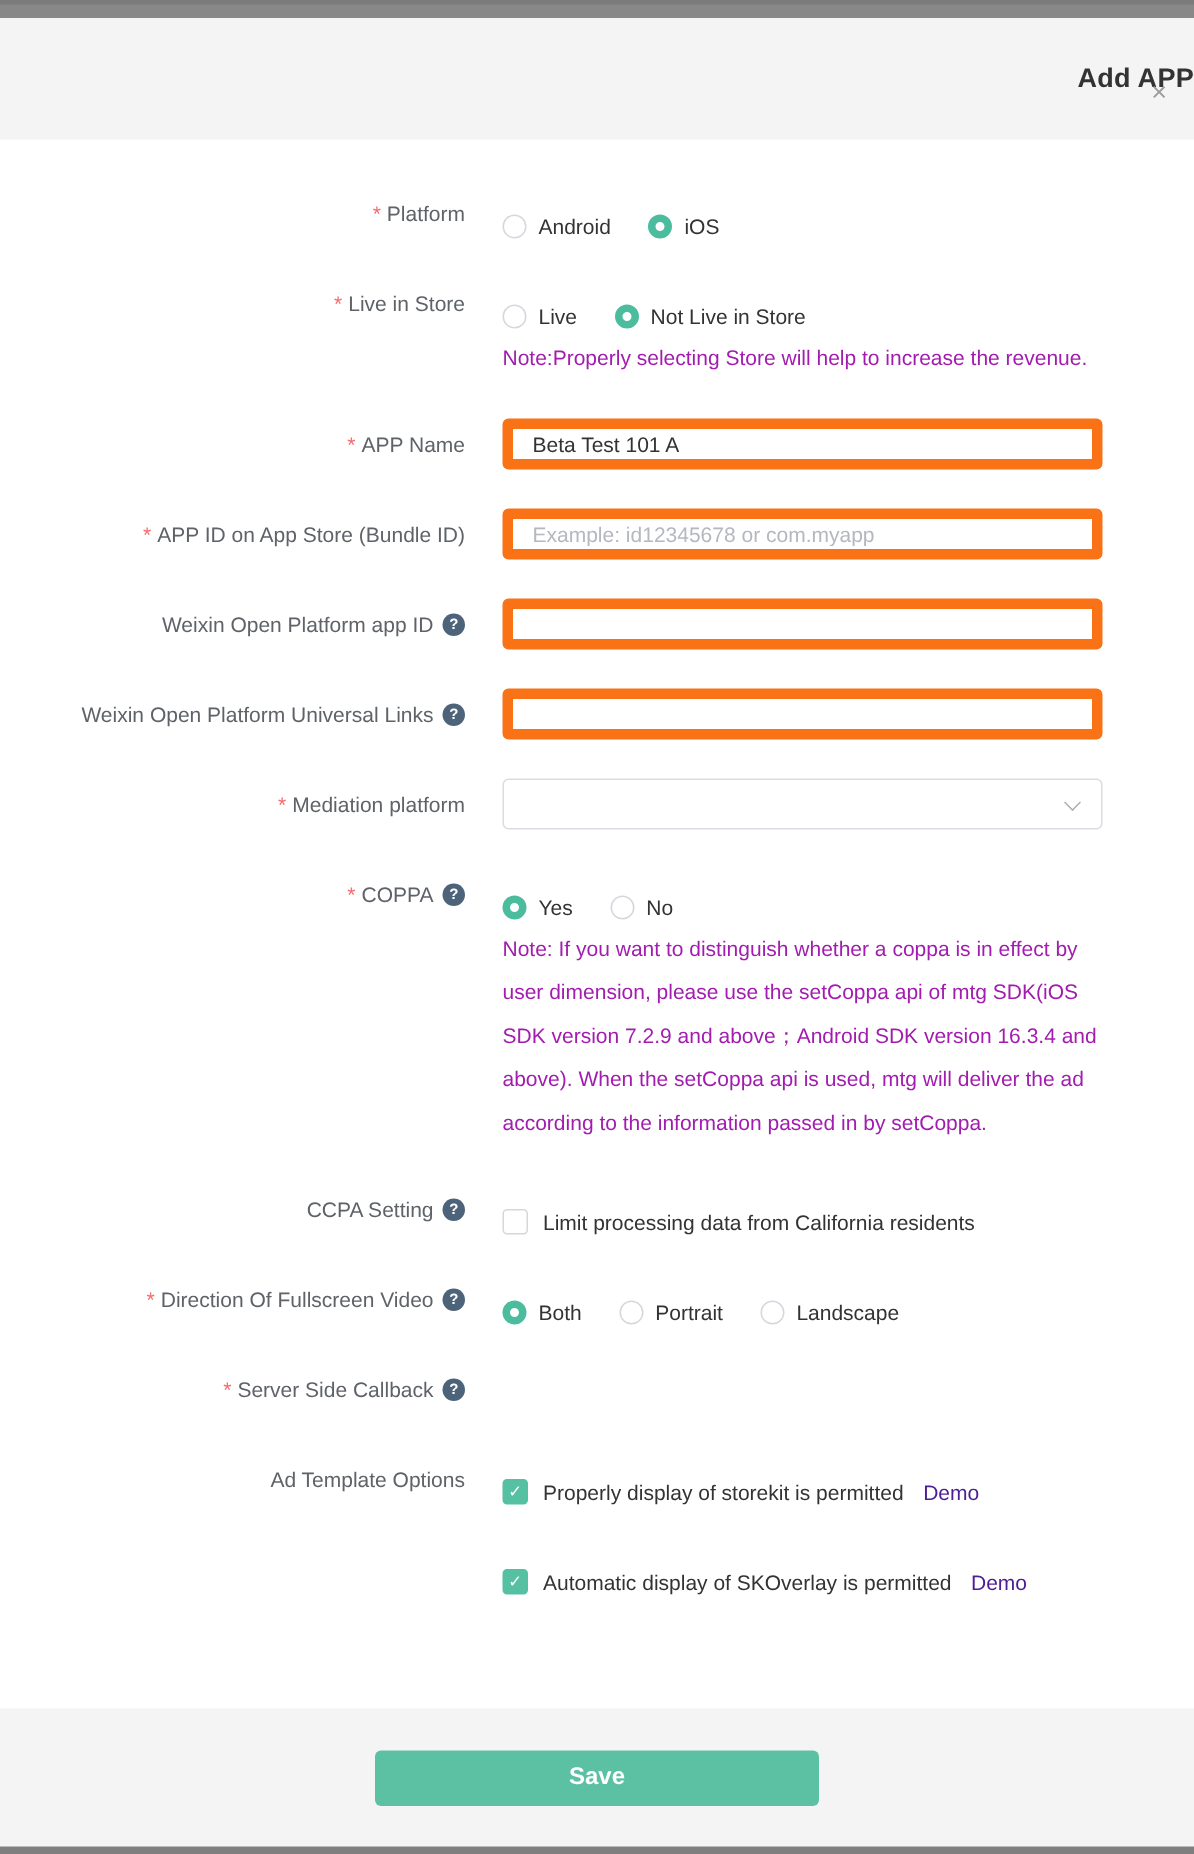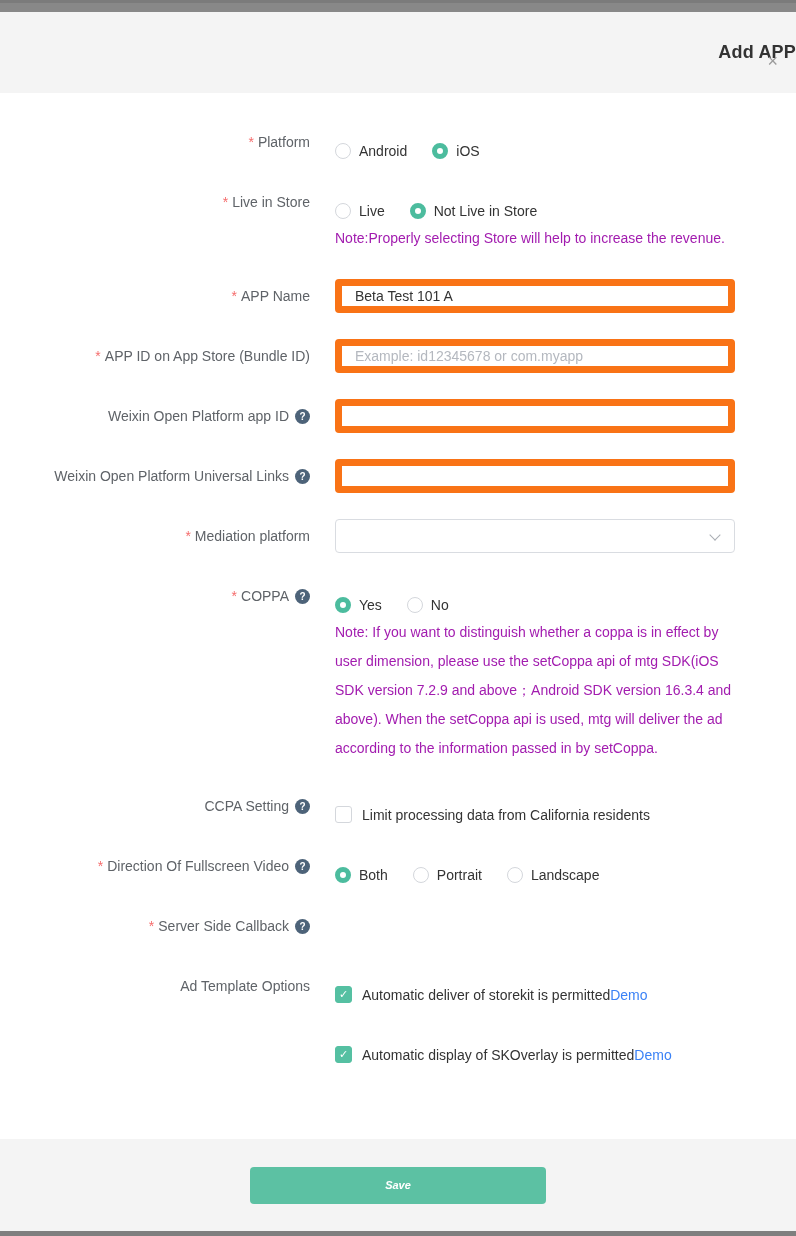--- a/index.html
+++ b/index.html
@@ -71,30 +71,29 @@
     background:#fff; position:relative; cursor:pointer;
   }
   .chevron-down {
     position:absolute; right:15px; top:11px; width:8px; height:8px;
     border-right:1.4px solid #a9adb3; border-bottom:1.4px solid #a9adb3;
     transform:rotate(45deg);
   }
 
   .note { color:#a21caf; line-height:29px; margin-top:5px; width:400px; }
 
-  .demo-link { color:#3b82f6; text-decoration:none; cursor:pointer; }
+  .demo-link { color:#4c1d95; margin-left:13px; text-decoration:none; cursor:pointer; }
 
   .modal-footer {
     height:92px; background:#f4f4f4; display:flex; align-items:center; justify-content:center;
   }
   .save-btn {
     width:296px; height:37px; background:#5cc1a3; color:#fff; border:none;
-    border-radius:4px; font-size:11px; font-weight:700; cursor:pointer;
+    border-radius:4px; font-size:16px; font-weight:700; cursor:pointer;
     font-family:"Liberation Sans","DejaVu Sans",sans-serif;
-    font-style:italic;
   }
 </style>
 </head>
 <body>
 
 <div class="top-bar"></div>
 
 <div class="modal-header">
   <div class="modal-title">Add APP</div>
   <button class="close-btn">×</button>
@@ -263,21 +262,21 @@
   </div>
 
   <div class="row">
     <div class="row-label">
       <span>Ad Template Options</span>
     </div>
     <div class="row-control">
       <div class="control-line">
         <label class="checkbox checked">
           <span class="cb">✓</span>
-          <span>Automatic deliver of storekit is permitted</span>
+          <span>Properly display of storekit is permitted</span>
         </label>
         <a class="demo-link">Demo</a>
       </div>
     </div>
   </div>
 
   <div class="row">
     <div class="row-label"></div>
     <div class="row-control">
       <div class="control-line">

